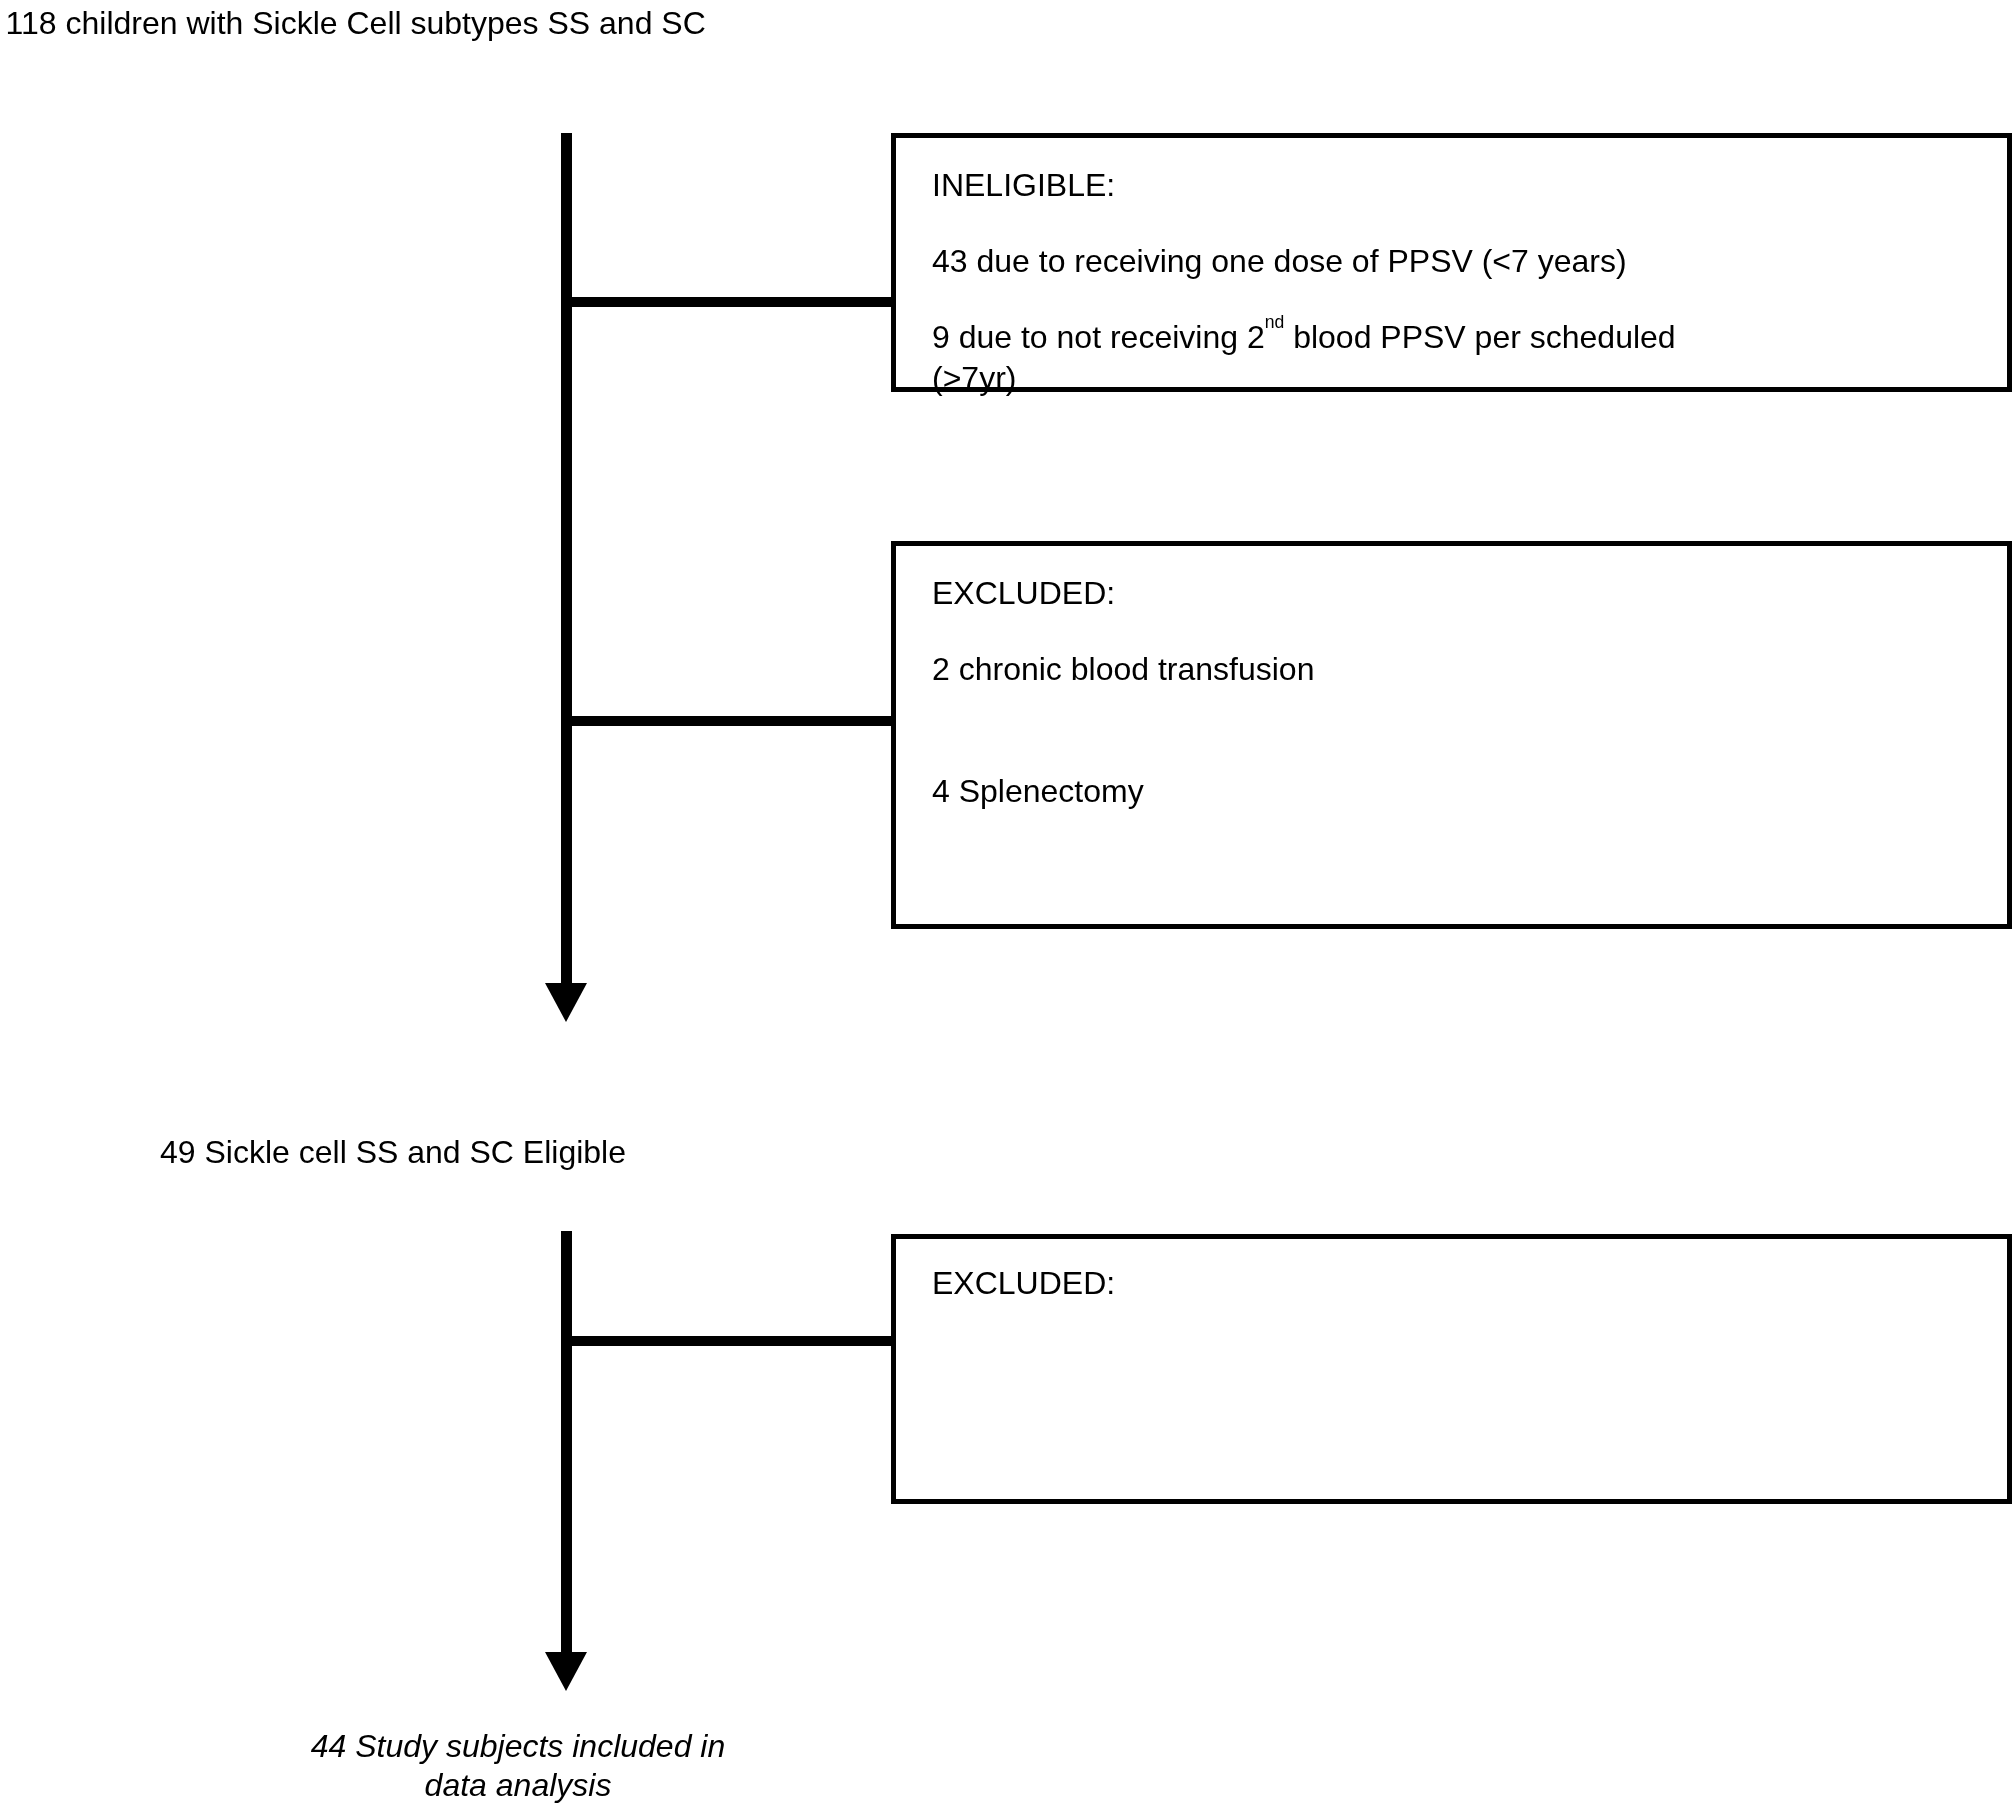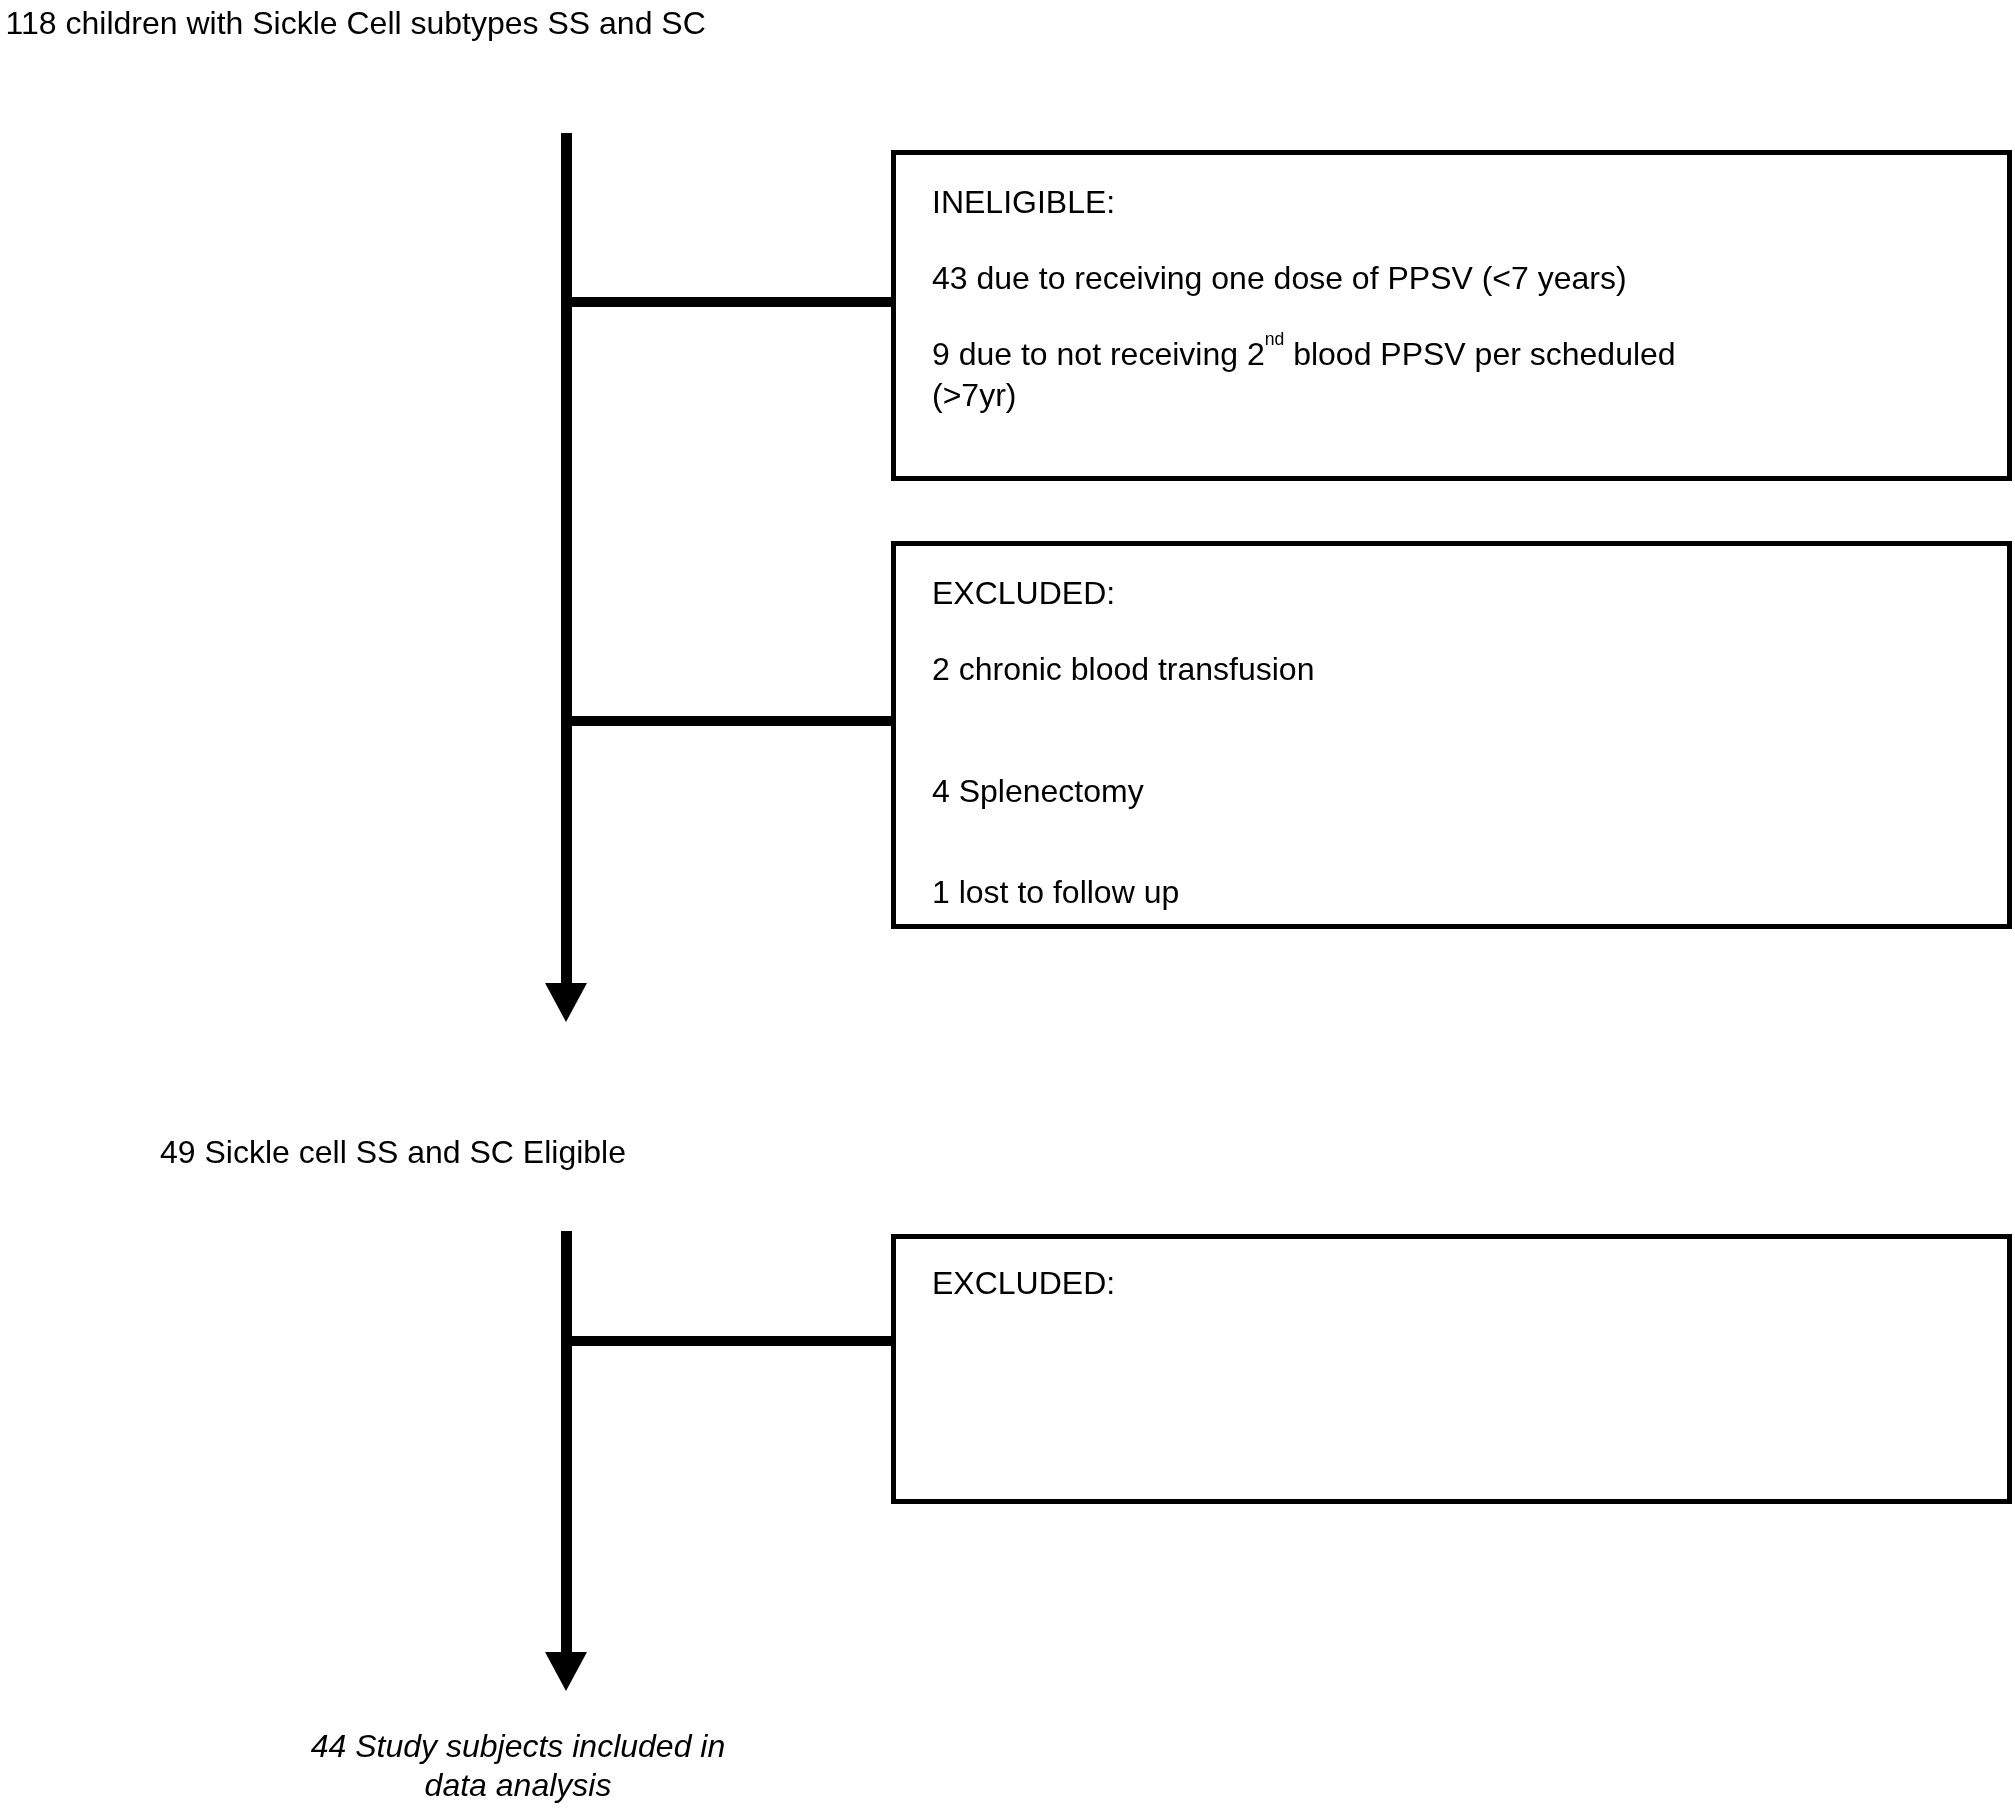--- a/index.html
+++ b/index.html
@@ -65,21 +65,21 @@
     position: absolute;
     left: 891px;
     width: 1121px;
     border: 5.6px solid #000000;
     box-sizing: border-box;
     background: #ffffff;
     padding: 27px 42px 0 36px;
     font-size: 32px;
     line-height: 1.28;
   }
-  #box-ineligible { top: 150px; height: 331px; }
+  #box-ineligible { top: 133px; height: 259px; }
   #box-excluded-1 { top: 541px; height: 388px; }
   #box-excluded-2 { top: 1234px; height: 270px; padding-top: 24px; }
   .box p { margin: 0; }
   .gap-md { margin-top: 35px !important; }
   .gap-lg { margin-top: 81px !important; }
   .gap-ml { margin-top: 60px !important; }
   .gap-sm { margin-top: 18px !important; }
   sup.ordinal {
     font-size: 0.55em;
     position: relative;
@@ -103,21 +103,20 @@
   <div class="box" id="box-ineligible">
     <p>INELIGIBLE:</p>
     <p class="gap-md">43 due to receiving one dose of PPSV (&lt;7 years)</p>
     <p class="gap-md"><span>9 due to not receiving 2</span><sup class="ordinal">nd</sup><span> blood PPSV per scheduled</span><br><span>(&gt;7yr)</span></p>
   </div>
 
   <div class="box" id="box-excluded-1">
     <p>EXCLUDED:</p>
     <p class="gap-md">2 chronic blood transfusion</p>
     <p class="gap-lg">4 Splenectomy</p>
-    <p class="gap-ml">1 lost to follow up</p>
   </div>
 
   <div class="label eligible-label">49 Sickle cell SS and SC Eligible</div>
 
   <div class="vline" id="shaft2"></div>
   <div class="arrowhead" id="head2"></div>
 
   <div class="hline" id="conn3"></div>
 
   <div class="box" id="box-excluded-2">

